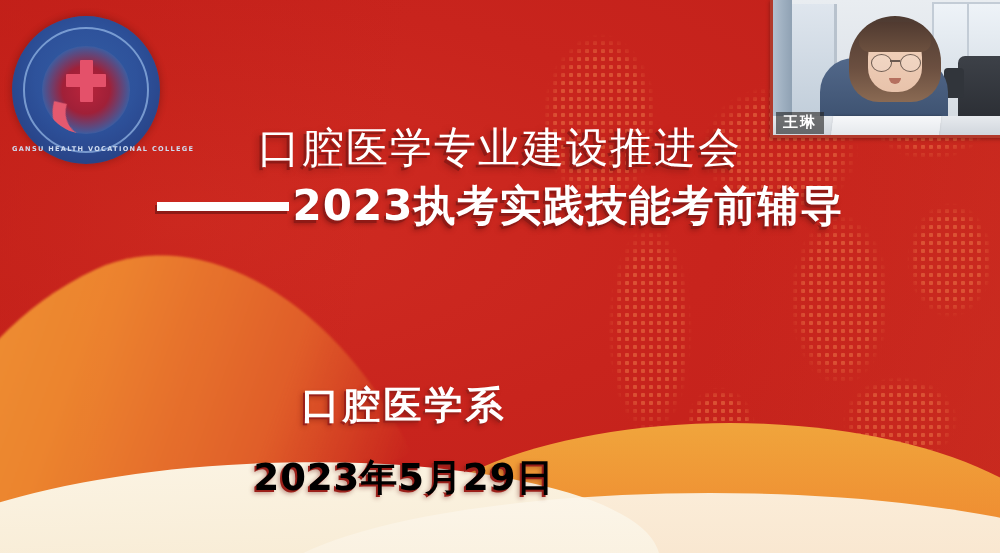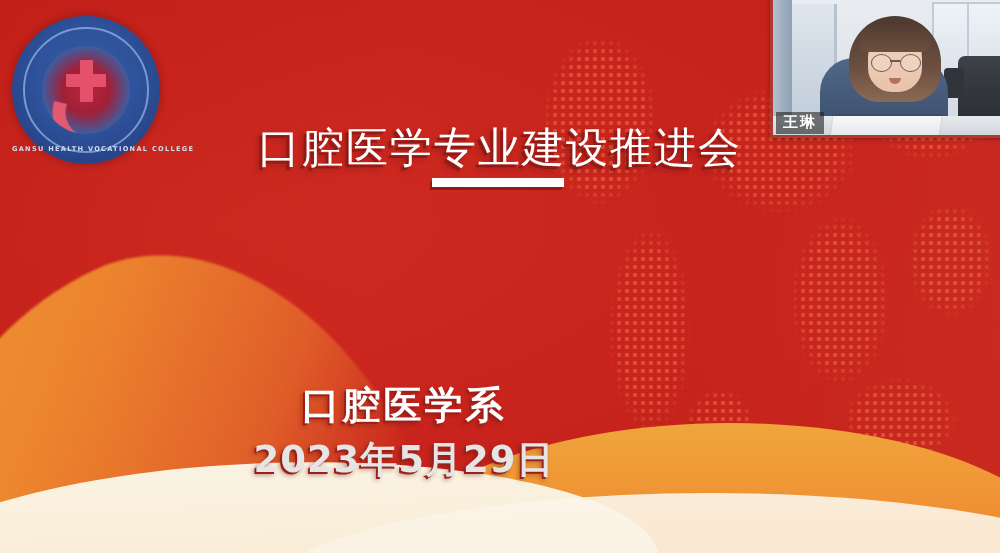--- a/index.html
+++ b/index.html
@@ -232,24 +232,24 @@
     text-align: center;
   }
   .dept {
     font-size: 38px;
     font-weight: 700;
     color: #ffffff;
     letter-spacing: 3px;
     text-shadow: -2px 2px 0 #9b201a, -3px 3px 5px rgba(100,16,12,0.45);
   }
   .date {
-    margin-top: 4px;
+    margin-top: 22px;
     font-size: 37px;
     font-weight: 700;
-    color: #e5e5e5;
+    color: #000000;
     letter-spacing: 1px;
     text-shadow: -2px 2px 0 #9b201a, -3px 3px 5px rgba(100,16,12,0.45);
   }
 
   
   .video-panel {
     position: absolute;
     left: 770px;
     top: 0;
     width: 250px;
@@ -395,20 +395,21 @@
       <div class="logo-cross-v"></div>
       <div class="logo-cross-h"></div>
     </div>
     <div class="logo-txt logo-txt-en">GANSU HEALTH VOCATIONAL COLLEGE</div>
   </div>
 
   <div class="titles">
     <div class="title-main">口腔医学专业建设推进会</div>
     <div class="subtitle-row">
       <span class="subtitle-dash"></span>
+      <span class="title-sub">2023执考实践技能考前辅导</span>
     </div>
   </div>
 
   <div class="footer-block">
     <div class="dept">口腔医学系</div>
     <div class="date">2023年5月29日</div>
   </div>
 
   <div class="video-panel">
     <div class="video-scene">

